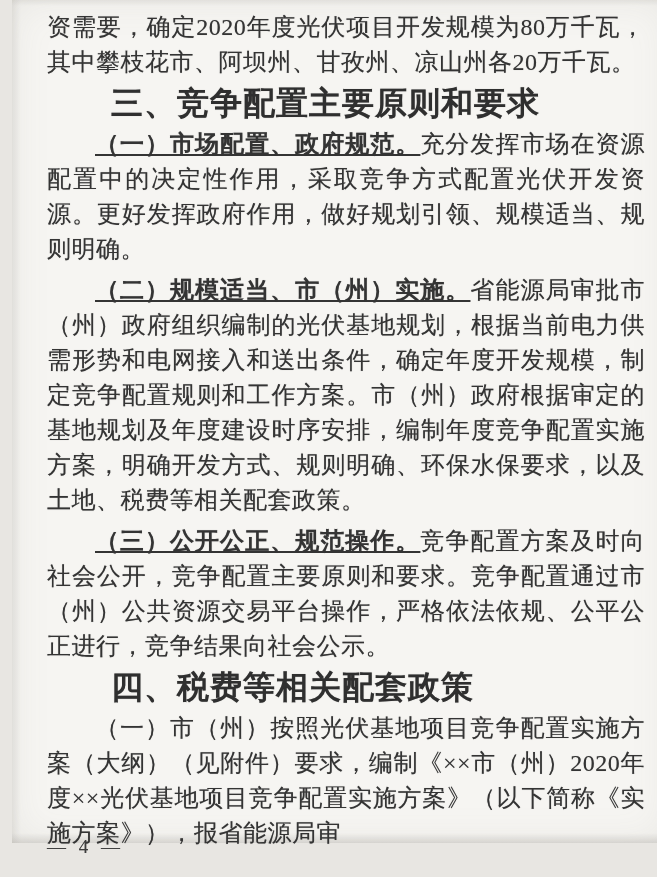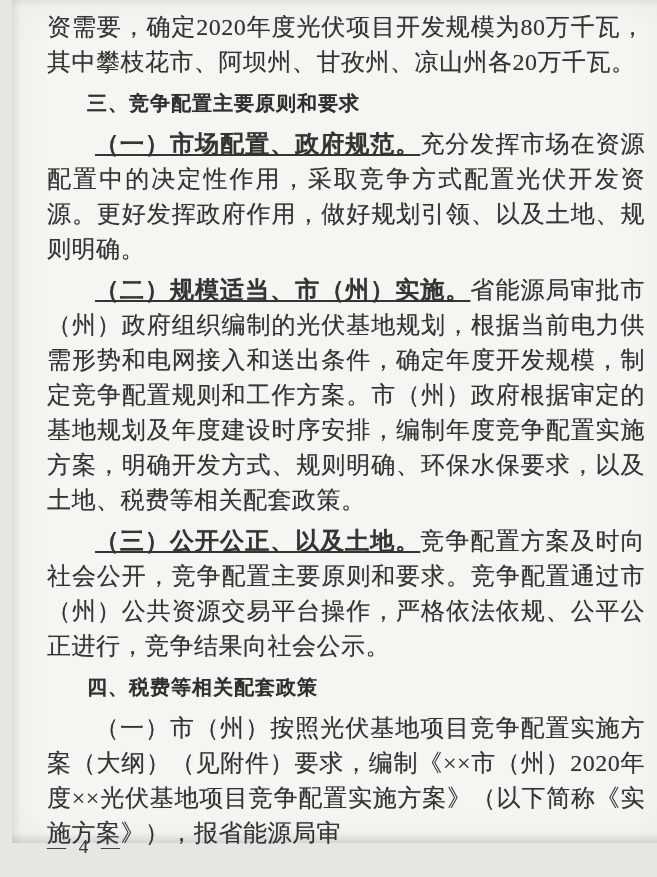--- a/index.html
+++ b/index.html
@@ -48,21 +48,21 @@
   }
   .run-in {
     font-weight: bold;
     text-decoration: underline;
   }
   .section-heading {
     margin: 3px 0 6px 0;
     text-indent: 2em;
     font-family: "Liberation Sans", "DejaVu Sans", sans-serif;
     font-weight: bold;
-    font-size: 20px;
+    font-size: 32px;
     color: #2f2f2f;
     letter-spacing: 1px;
   }
   .page-number {
     position: absolute;
     left: 35px;
     top: 836px;
     font-size: 19px;
     color: #3c3c3c;
     letter-spacing: 4px;
@@ -73,25 +73,25 @@
 <body>
 
 <div class="scan-page">
   <div class="content">
 
     <p class="para no-indent">资需要，确定2020年度光伏项目开发规模为80万千瓦，其中攀枝花市、阿坝州、甘孜州、凉山州各20万千瓦。</p>
 
 
     <p class="section-heading">三、竞争配置主要原则和要求</p>
 
-    <p class="para"><span class="run-in">（一）市场配置、政府规范。</span><span>充分发挥市场在资源配置中的决定性作用，采取竞争方式配置光伏开发资源。更好发挥政府作用，做好规划引领、以及土地、规则明确。</span></p>
+    <p class="para"><span class="run-in">（一）市场配置、政府规范。</span><span>充分发挥市场在资源配置中的决定性作用，采取竞争方式配置光伏开发资源。更好发挥政府作用，做好规划引领、规模适当、规则明确。</span></p>
 
     <p class="para"><span class="run-in">（二）规模适当、市（州）实施。</span><span>省能源局审批市（州）政府组织编制的光伏基地规划，根据当前电力供需形势和电网接入和送出条件，确定年度开发规模，制定竞争配置规则和工作方案。市（州）政府根据审定的基地规划及年度建设时序安排，编制年度竞争配置实施方案，明确开发方式、规则明确、环保水保要求，以及土地、税费等相关配套政策。</span></p>
 
-    <p class="para"><span class="run-in">（三）公开公正、以及土地。</span><span>竞争配置方案及时向社会公开，竞争配置主要原则和要求。竞争配置通过市（州）公共资源交易平台操作，严格依法依规、公平公正进行，竞争结果向社会公示。</span></p>
+    <p class="para"><span class="run-in">（三）公开公正、规范操作。</span><span>竞争配置方案及时向社会公开，竞争配置主要原则和要求。竞争配置通过市（州）公共资源交易平台操作，严格依法依规、公平公正进行，竞争结果向社会公示。</span></p>
 
     <p class="section-heading">四、税费等相关配套政策</p>
 
     <p class="para">（一）市（州）按照光伏基地项目竞争配置实施方案（大纲）（见附件）要求，编制《××市（州）2020年度××光伏基地项目竞争配置实施方案》（以下简称《实施方案》），报省能源局审</p>
 
   </div>
 
   <div class="page-number">— 4 —</div>
 </div>
 

